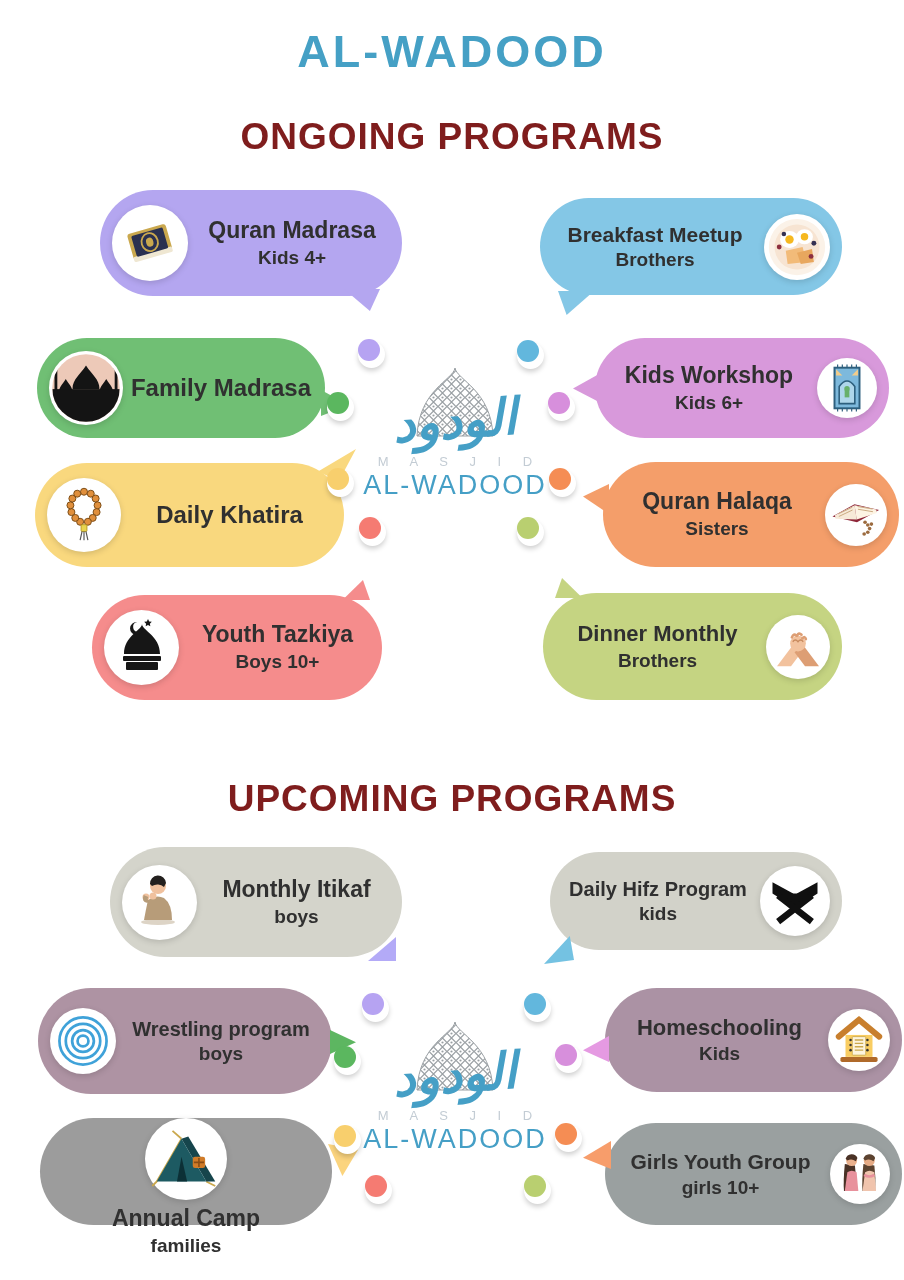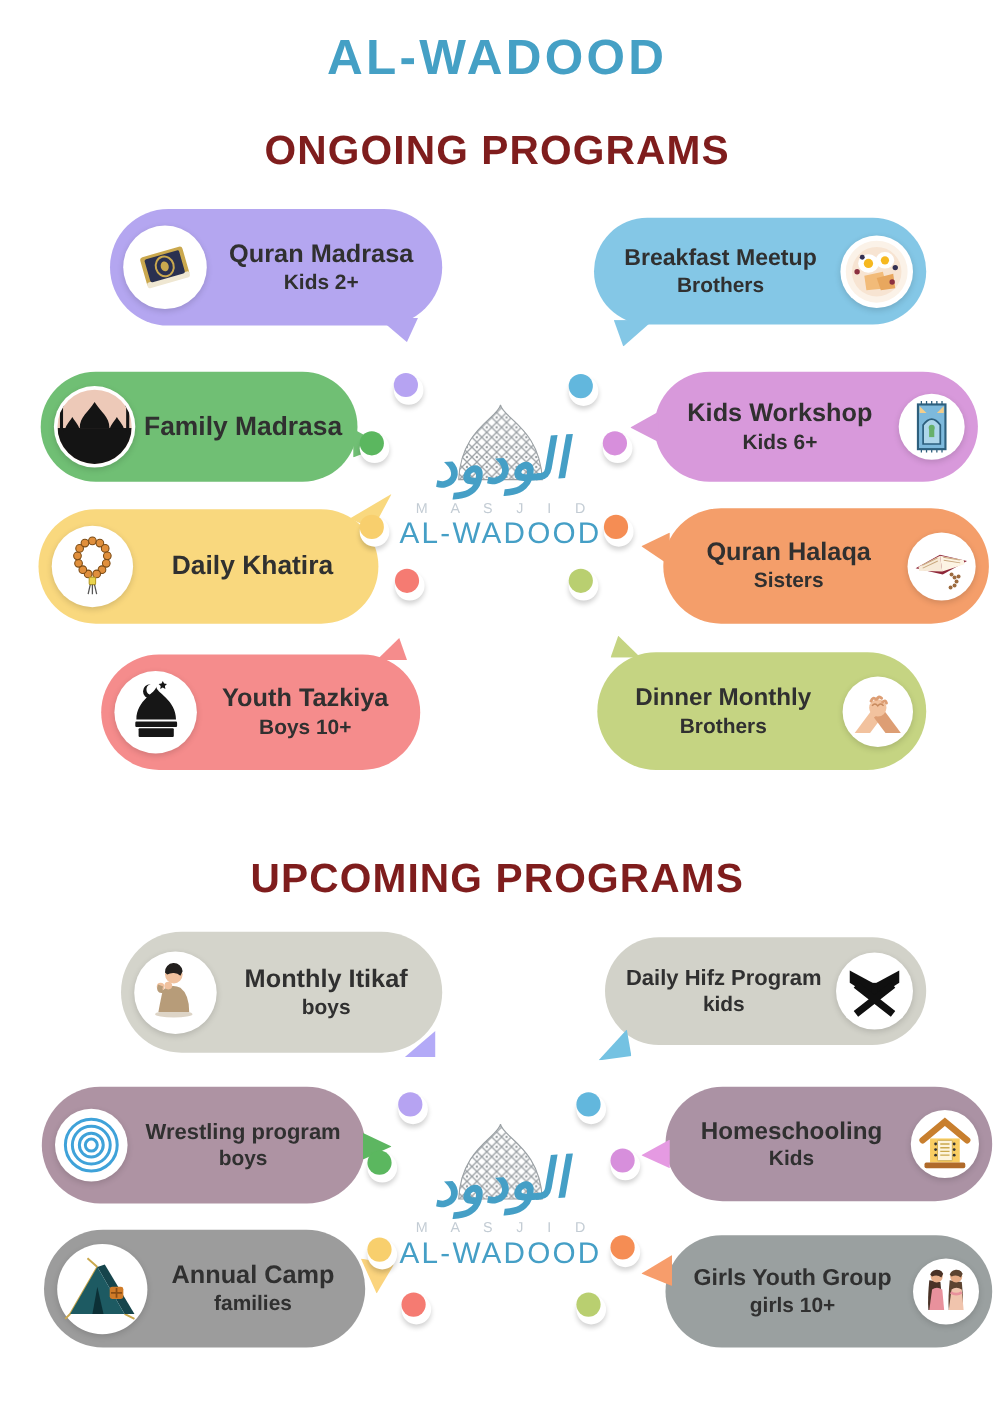--- a/index.html
+++ b/index.html
@@ -63,21 +63,21 @@
   #ub1 .b-title{font-size:20px;}
   #ub1 .tail{left:-6px;bottom:-14px;width:30px;height:28px;clip-path:polygon(0 100%,86% 0,100% 86%);}
   #ub2{left:38px;top:988px;width:270px;height:106px;}
   #ub2 .icon-circle{width:66px;height:66px;}
   #ub2 .b-title{font-size:20px;}
   #ub2 .tail{right:-24px;top:40px;width:26px;height:26px;clip-path:polygon(0 8%,100% 55%,0 100%);}
   #ub3{left:605px;top:988px;width:273px;height:104px;}
   #ub3 .icon-circle{width:62px;height:62px;}
   #ub3 .b-title{font-size:22px;}
   #ub3 .tail{left:-22px;top:48px;width:26px;height:26px;clip-path:polygon(100% 0,0 55%,100% 100%);}
-  #ub4{left:40px;top:1118px;width:268px;height:107px;}
+  #ub4{left:40px;top:1118px;width:268px;height:107px;flex-direction:column;}
   #ub4 .icon-circle{width:82px;height:82px;}
   #ub4 .tail{right:-26px;top:26px;width:30px;height:32px;clip-path:polygon(0 0,100% 18%,48% 100%);}
   #ub5{left:605px;top:1123px;width:273px;height:102px;}
   #ub5 .icon-circle{width:60px;height:60px;}
   #ub5 .b-title{font-size:21px;}
   #ub5 .tail{left:-22px;top:18px;width:28px;height:28px;clip-path:polygon(100% 0,0 60%,100% 100%);}
 
   
   .logo{position:absolute;width:270px;display:flex;flex-direction:column;align-items:center;}
   #logo-ongoing{left:320px;top:366px;}
@@ -131,21 +131,21 @@
         <rect x="10" y="16" width="44" height="30" rx="3" fill="#caa84e"></rect>
         <rect x="10" y="42" width="44" height="6" rx="2" fill="#efe7d2"></rect>
         <rect x="14" y="19" width="36" height="24" rx="2" fill="#2a3050"></rect>
         <ellipse cx="32" cy="31" rx="9" ry="10" fill="none" stroke="#caa84e" stroke-width="2"></ellipse>
         <ellipse cx="32" cy="31" rx="4" ry="5" fill="#caa84e"></ellipse>
       </g>
         </svg>
     </div>
     <div class="txt">
       <div class="b-title">Quran Madrasa</div>
-      <div class="b-sub">Kids 2+</div>
+      <div class="b-sub">Kids 4+</div>
     </div>
   </div>
 
   <div class="bubble rev" id="ob1" style="background-color: rgb(132, 199, 230);">
     <div class="tail" style="background-color: rgb(132, 199, 230);"></div>
     <div class="icon-circle">
       <svg viewBox="0 0 64 64" width="60" height="60">
         <circle cx="32" cy="32" r="30" fill="#fbf2e8"></circle>
           <circle cx="32" cy="32" r="24" fill="#f7e4d2"></circle>
         <path d="M20 36 L38 32 L42 48 L22 50Z" fill="#f2bb79"></path>

